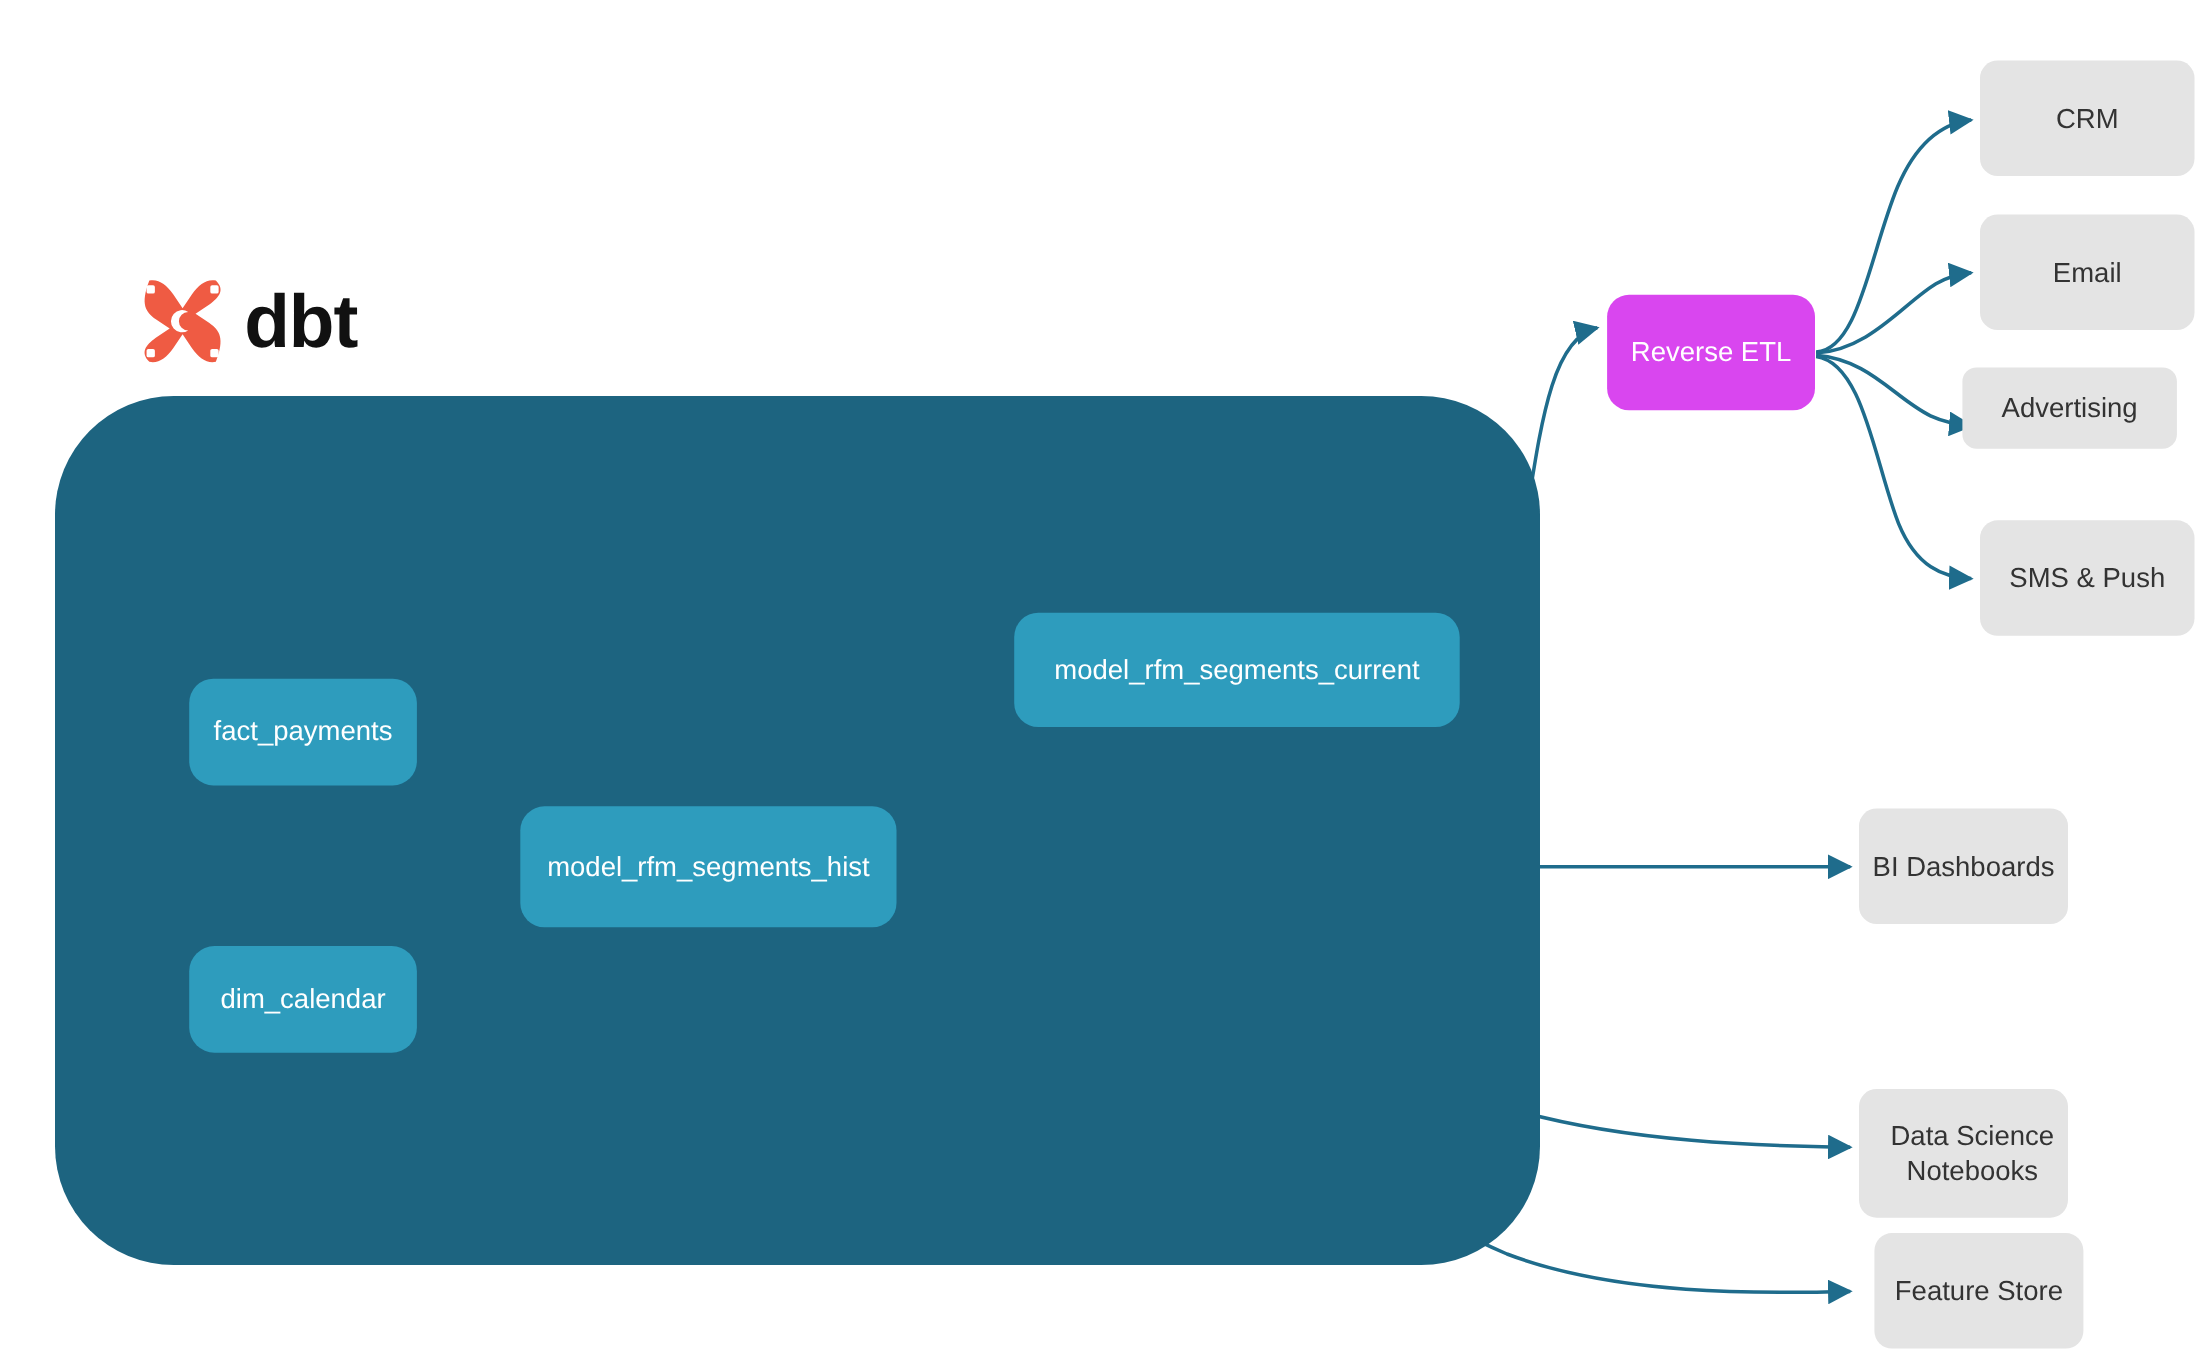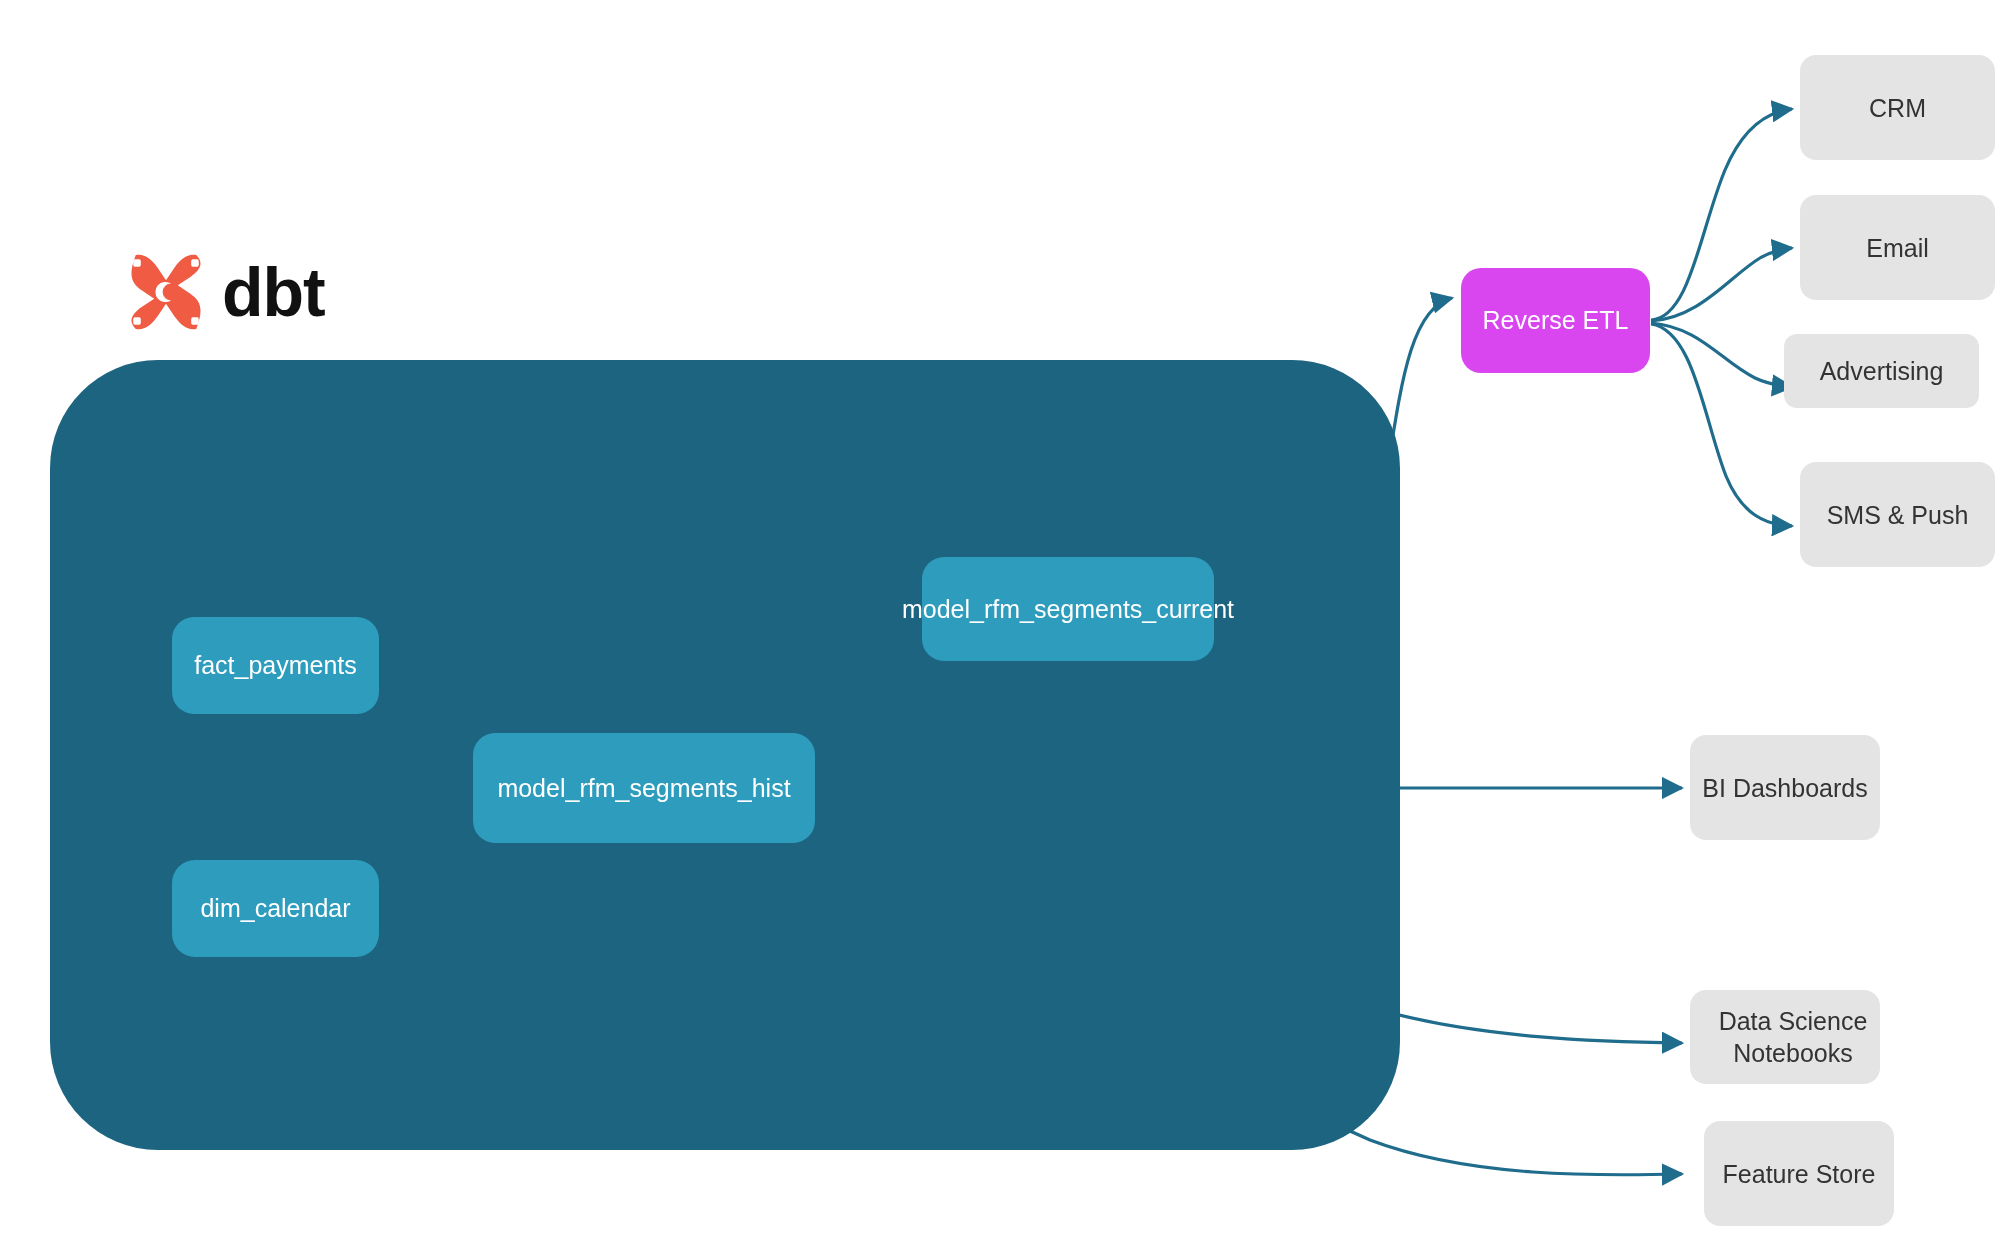--- a/index.html
+++ b/index.html
@@ -85,29 +85,29 @@
     background: #e4e4e4;
     color: #333333;
     font-size: 25px;
     border-radius: 16px;
     line-height: 1.28;
   }
 
   .n-fact-payments       { left: 172px;  top: 617px;  width: 207px; height: 97px; }
   .n-dim-calendar        { left: 172px;  top: 860px;  width: 207px; height: 97px; border-radius: 23px; }
   .n-hist                { left: 473px;  top: 733px;  width: 342px; height: 110px; }
-  .n-current             { left: 922px;  top: 557px;  width: 292px; height: 104px; }
+  .n-current             { left: 922px;  top: 557px;  width: 405px; height: 104px; }
   .n-reverse-etl         { left: 1461px; top: 268px;  width: 189px; height: 105px; }
 
   .d-crm       { left: 1800px; top: 55px;   width: 195px; height: 105px; text-align: right; }
   .d-email     { left: 1800px; top: 195px;  width: 195px; height: 105px; }
   .d-adv       { left: 1784px; top: 334px;  width: 195px; height: 74px; border-radius: 13px; }
-  .d-sms       { left: 1800px; top: 462px;  width: 195px; height: 105px; }
+  .d-sms       { left: 1800px; top: 473px;  width: 195px; height: 105px; }
   .d-bi        { left: 1690px; top: 735px;  width: 190px; height: 105px; }
-  .d-ds        { left: 1690px; top: 990px;  width: 190px; height: 94px; padding-left: 16px; }
+  .d-ds        { left: 1690px; top: 990px;  width: 190px; height: 117px; padding-left: 16px; }
   .d-fs        { left: 1656px; top: 1121px; width: 190px; height: 105px; margin-left: 48px; }
 </style>
 </head>
 <body>
 
 <div id="canvas">
 
   <svg id="edges" viewBox="0 0 2000 1246" xmlns="http://www.w3.org/2000/svg">
     <defs>
       <marker id="arrow-outer" viewBox="0 0 10 10" refX="9" refY="5" markerWidth="7" markerHeight="7" orient="auto-start-reverse">

